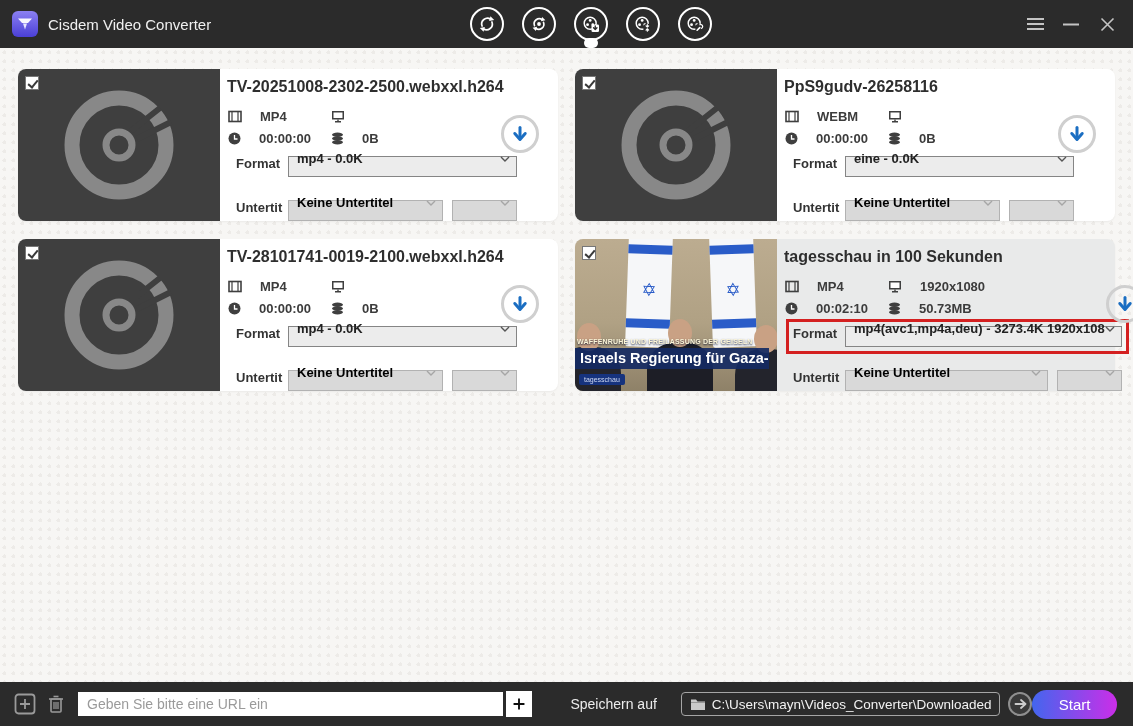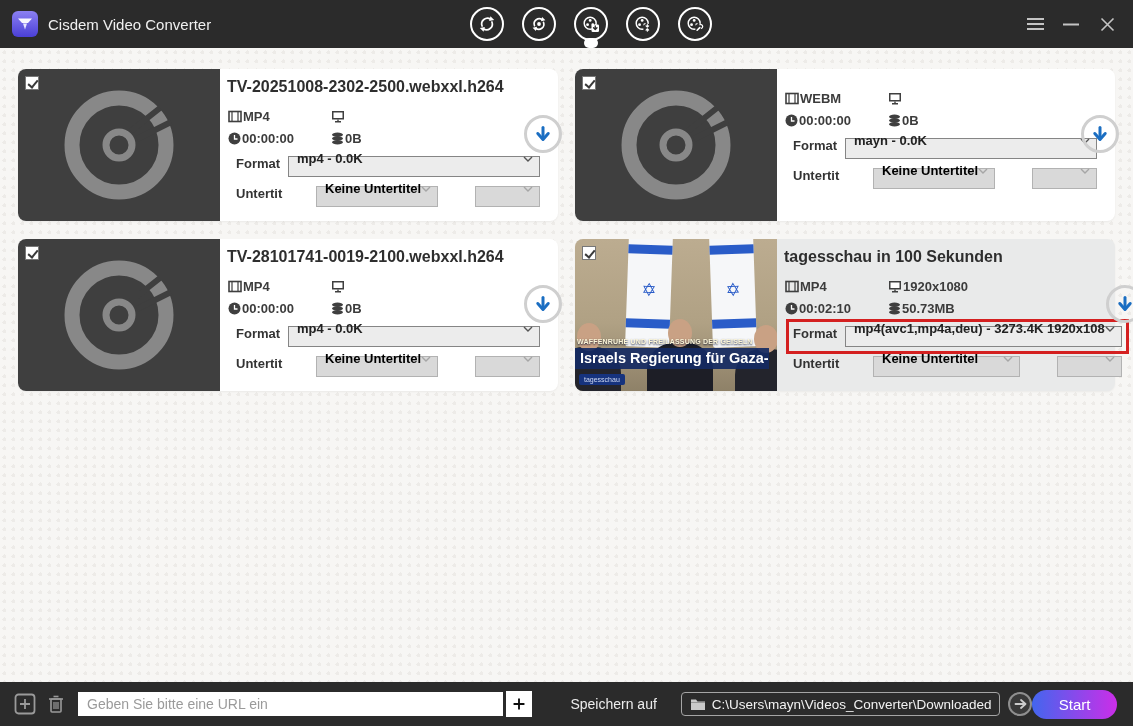--- a/index.html
+++ b/index.html
@@ -65,30 +65,30 @@
   }
   .checkbox::after {
     content:""; position:absolute; left:4px; top:1px; width:4px; height:8px;
     border:solid #3a3a3a; border-width:0 2px 2px 0; transform:rotate(40deg);
   }
   .disc { position:absolute; left:50%; top:50%; transform:translate(-50%,-50%); }
 
   .card-content { flex:1; padding:9px 20px 0 6px; position:relative;font-weight:bold; }
   .card-title { font-size:16px; color:#2e2e2e; white-space:nowrap; margin-left:1px; }
   .meta { margin:13px 0 0 2px; display:grid; grid-template-columns:103px auto; row-gap:7px; font-size:13px; color:#3c3c3c; width:250px; }
-  .meta-cell { display:flex; align-items:center; gap:1px; white-space:nowrap; }
+  .meta-cell { display:flex; align-items:center; gap:18px; white-space:nowrap; }
 
   .dl-btn {
     position:absolute; right:19px; top:46px; width:38px; height:38px;
     border:3px solid #cfcfcf; border-radius:50%; background:transparent;
     display:flex; align-items:center; justify-content:center; cursor:pointer;
   }
 
   .row-format, .row-subtitle { display:flex; margin:10px 21px 0 10px; }
-  .row-subtitle { margin-top:9px;gap:28px; }
+  .row-subtitle { margin-top:23px; }
   .row-label { flex:0 0 52px; font-size:13px; color:#333; }
   .select {
     height:21px; border:1px solid #858585; background:#ececec;
     display:flex; align-items:center; justify-content:space-between;
     padding:0 6px 16px 8px; font-size:13px; color:#222; cursor:pointer; min-width:0;
   }
   .select .sel-text { white-space:nowrap; overflow:hidden; }
   .select.main-sel { flex:1; }
   .select.disabled { background:#d9d9d9; border-color:#b2b2b2; color:#000000; cursor:default; }
   .select.small { flex:0 0 65px; margin-left:9px; }
@@ -323,20 +323,21 @@
       <div class="card">
         <div class="thumb">
           <div class="checkbox"></div>
           <svg class="disc" width="122" height="122" viewBox="0 0 122 122">
             <circle cx="61" cy="61" r="47" fill="none" stroke="#888888" stroke-width="15"></circle>
             <circle cx="61" cy="61" r="13" fill="none" stroke="#888888" stroke-width="7"></circle>
             <path d="M73 47 L102 24 M79 55 L113 38" stroke="#3f3f3f" stroke-width="6"></path>
           </svg>
         </div>
         <div class="card-content">
+          <div class="card-title">PpS9gudv-26258116</div>
           <div class="meta">
             <div class="meta-cell">
               <svg width="14" height="13" viewBox="0 0 14 13">
                   <rect x="1" y="1.5" width="12" height="10" fill="none" stroke="#3f3f3f" stroke-width="1.6"></rect>
                   <path d="M4 1.5 v10 M10 1.5 v10" stroke="#3f3f3f" stroke-width="1.2"></path>
                 </svg>
               <span>WEBM</span>
             </div>
             <div class="meta-cell">
               <svg width="14" height="13" viewBox="0 0 14 13">
@@ -364,21 +365,21 @@
           </div>
           <button class="dl-btn">
             <svg width="18" height="18" viewBox="0 0 18 18">
               <path d="M9 2.5 v9" stroke="#1b6ec2" stroke-width="3" stroke-linecap="round"></path>
               <path d="M3.8 8.5 L9 14.5 L14.2 8.5" stroke="#1b6ec2" stroke-width="3" fill="none" stroke-linecap="round" stroke-linejoin="round"></path>
             </svg>
           </button>
           <div class="row-format">
             <span class="row-label">Format</span>
             <div class="select main-sel">
-              <span class="sel-text">mayn - 0.0K</span>
+              <span class="sel-text">eine - 0.0K</span>
               <svg width="10" height="6" viewBox="0 0 10 6">
                   <path d="M1 1 L5 5 L9 1" stroke="#555" stroke-width="1.4" fill="none"></path>
                 </svg>
             </div>
           </div>
           <div class="row-subtitle">
             <span class="row-label">Untertit</span>
             <div class="select main-sel disabled">
               <span class="sel-text">Keine Untertitel</span>
               <svg width="10" height="6" viewBox="0 0 10 6">

